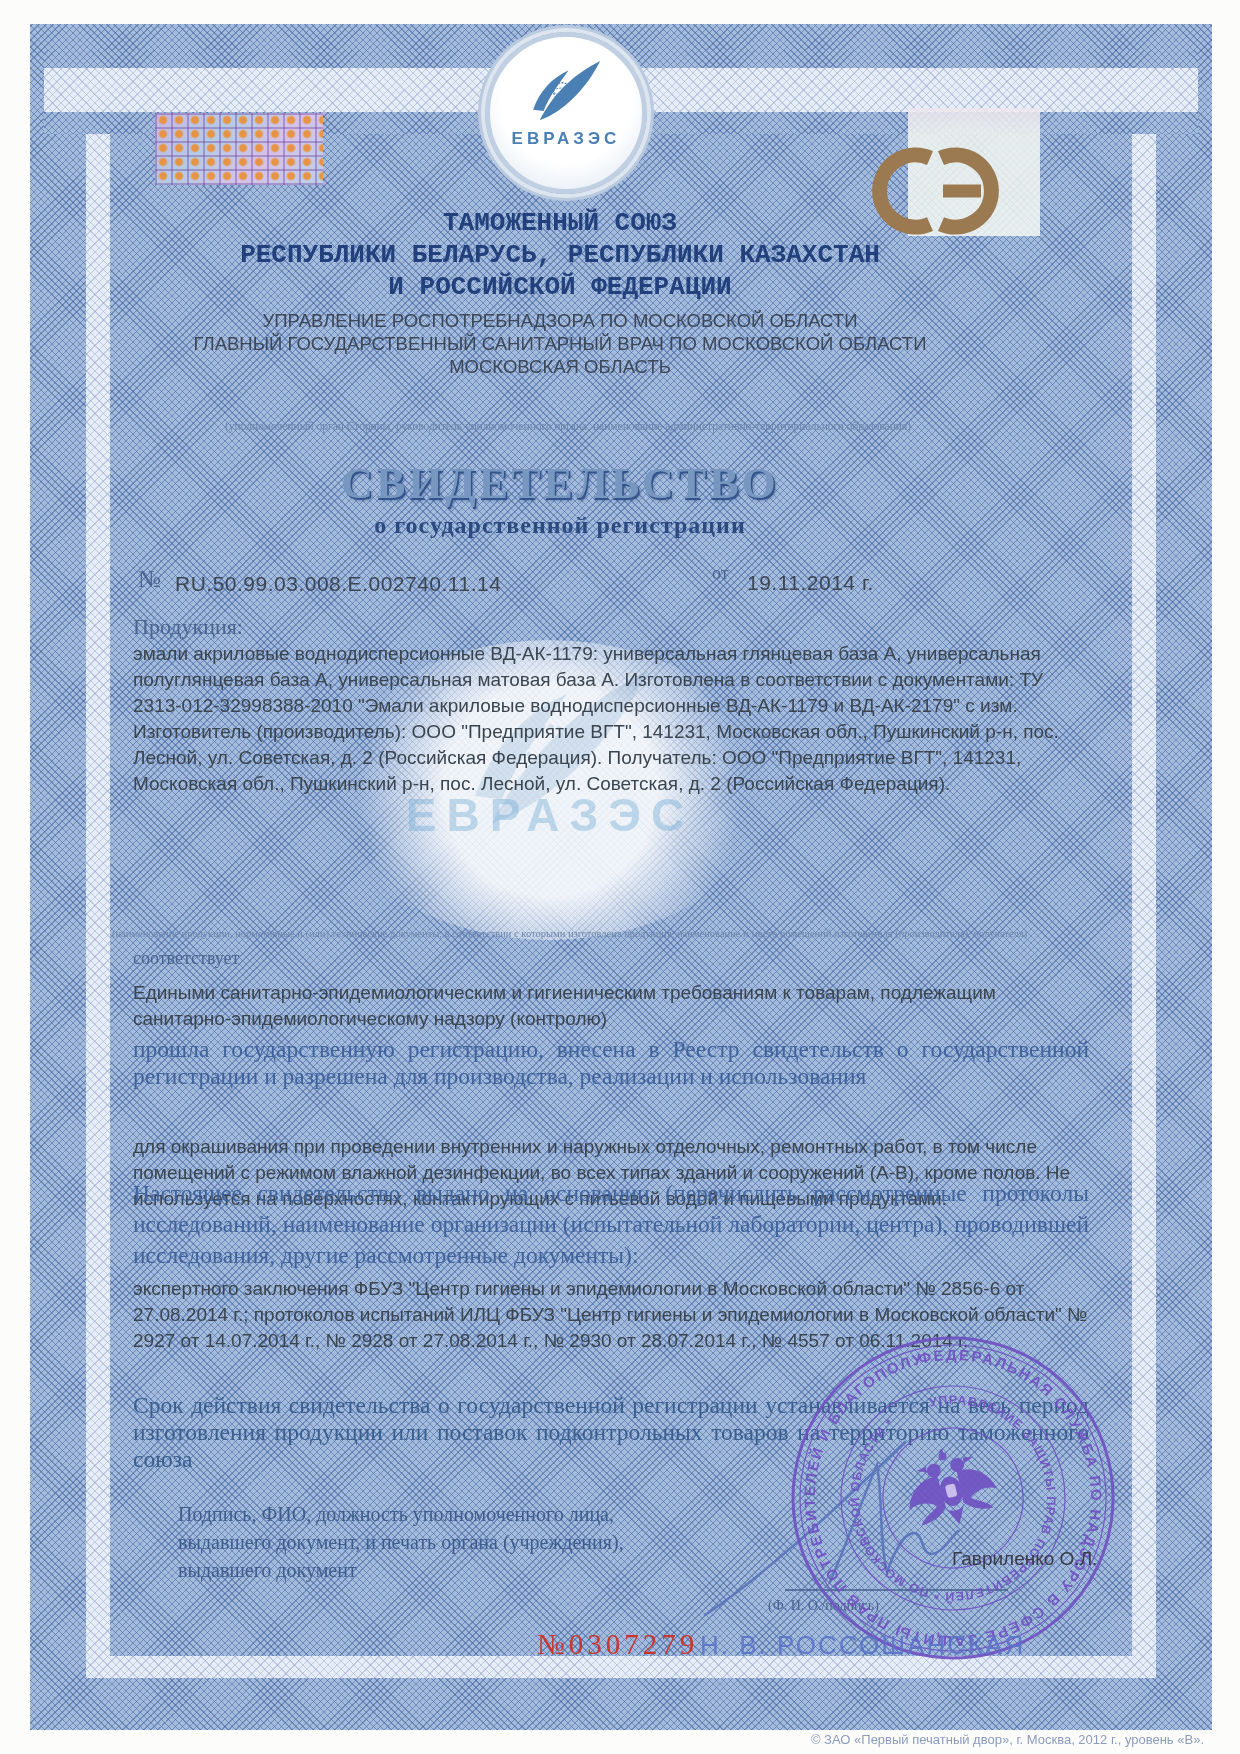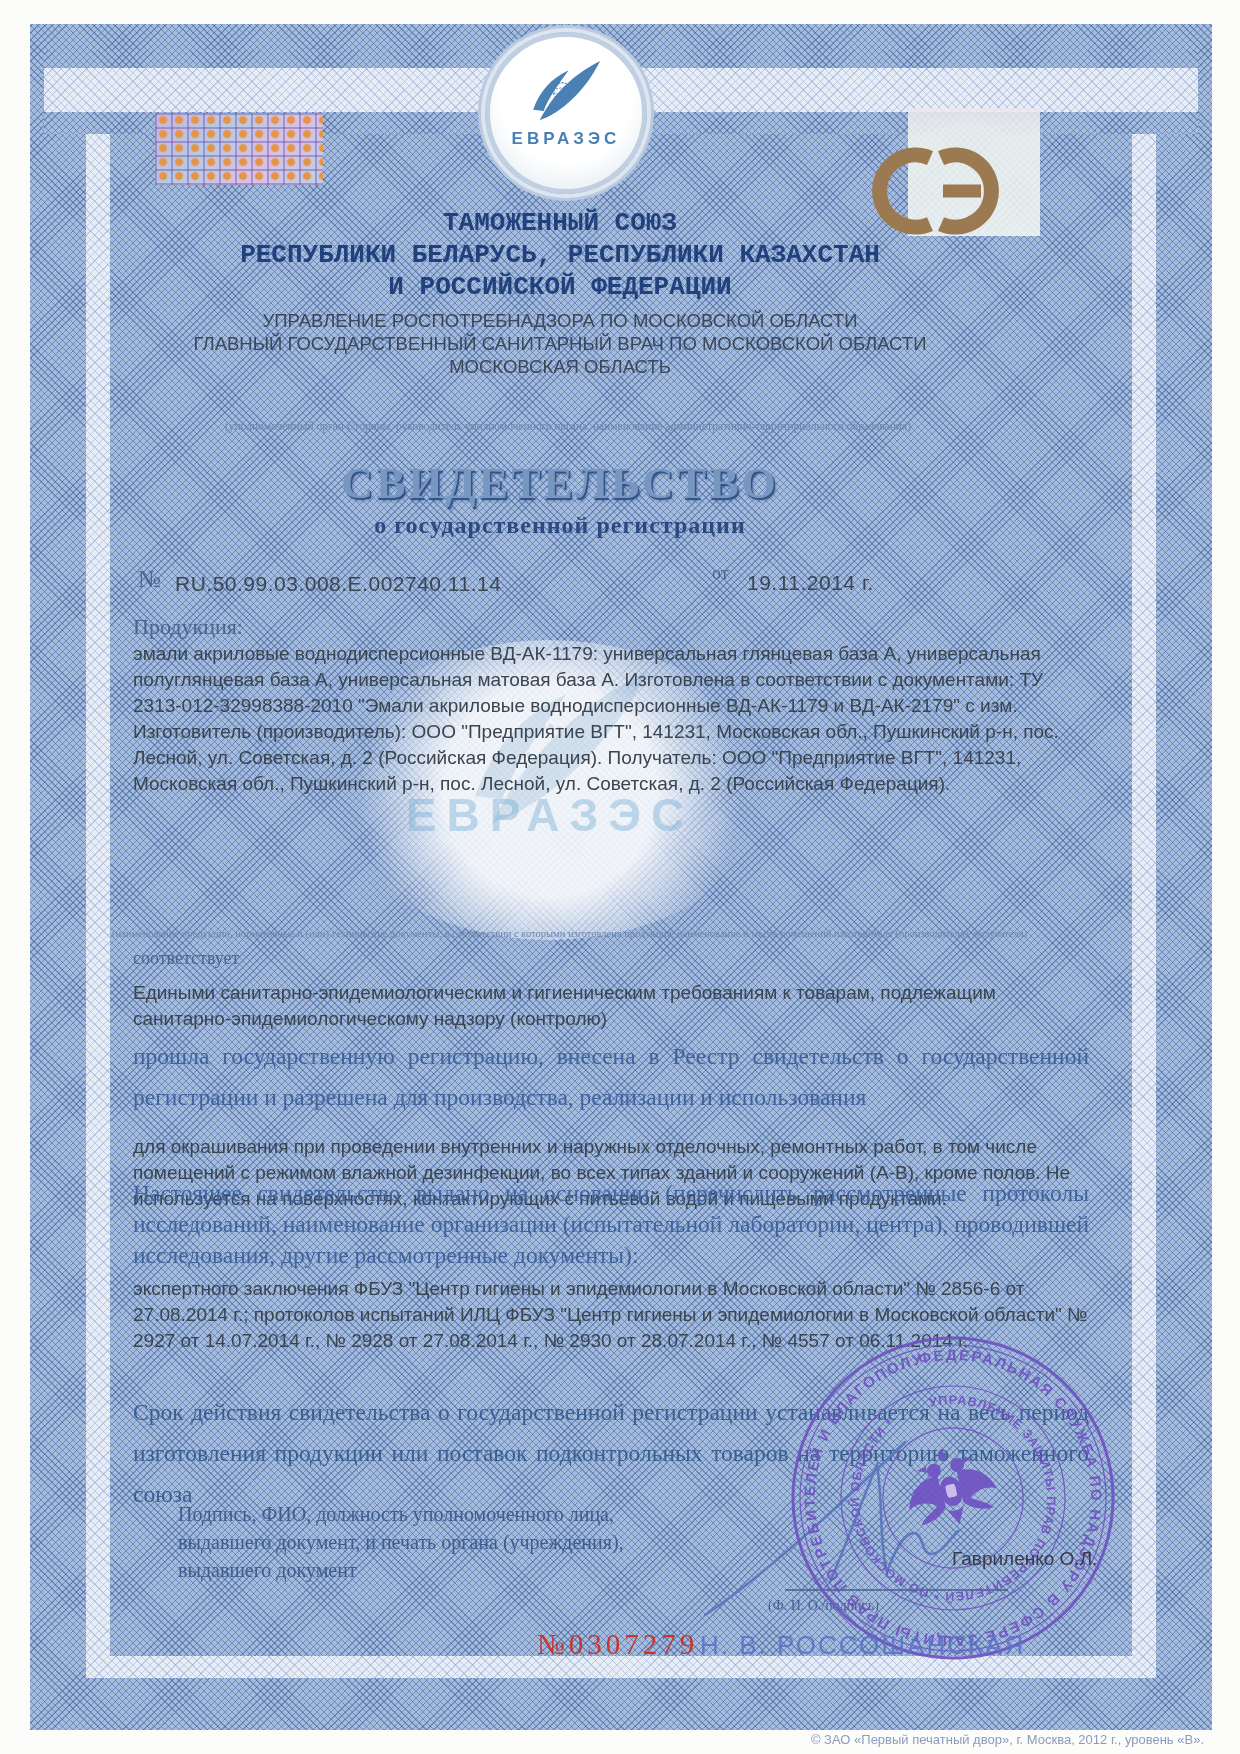--- a/index.html
+++ b/index.html
@@ -53,21 +53,21 @@
   .hdr-sans{left:120px;width:880px;text-align:center;color:#3c4758;
        font-family:"Liberation Sans",sans-serif;font-weight:normal;}
   .caption{color:#6d86ad;font-family:"Liberation Serif",serif;font-size:11.5px;white-space:nowrap;}
   .doc-title{left:120px;width:880px;text-align:center;font-family:"Liberation Serif",serif;
        font-weight:bold;font-size:44px;letter-spacing:3px;color:#7897c0;
        text-shadow:1.5px 1.5px 0 #33548a, 2.5px 3px 3px rgba(50,80,130,.45);}
   .doc-sub{left:120px;width:880px;text-align:center;font-family:"Liberation Serif",serif;
        font-weight:bold;font-size:24px;color:#2c4a80;letter-spacing:1px;}
   .serif-label{font-family:"Liberation Serif",serif;color:#4b648e;}
   .sans-body{font-family:"Liberation Sans",sans-serif;color:#3a4550;font-size:19px;line-height:26px;}
-  .serif-body{font-family:"Liberation Serif",serif;color:#40639c;font-size:23.5px;line-height:41px;text-align:justify;}
+  .serif-body{font-family:"Liberation Serif",serif;color:#40639c;font-size:23.5px;line-height:27px;text-align:justify;}
   .mono-num{font-family:"Liberation Sans",sans-serif;color:#3c4654;letter-spacing:.5px;}
   
   .wm-circle{left:330px;top:640px;width:440px;height:300px;border-radius:50%;
      background:radial-gradient(circle, rgba(255,255,255,.85) 40%, rgba(255,255,255,0) 72%);}
   .wm-logo{left:400px;top:660px;width:320px;height:170px;opacity:.20;}
   .wm-text{left:320px;top:788px;width:460px;text-align:center;font-weight:bold;
      font-size:46px;letter-spacing:10px;color:#6fa9d4;opacity:.40;font-family:"Liberation Sans",sans-serif;}
   
   .sig-note{font-family:"Liberation Serif",serif;color:#3f5d8c;font-size:20px;line-height:28px;}
   .fio-cap{font-family:"Liberation Serif",serif;color:#4a6190;font-size:14px;}

